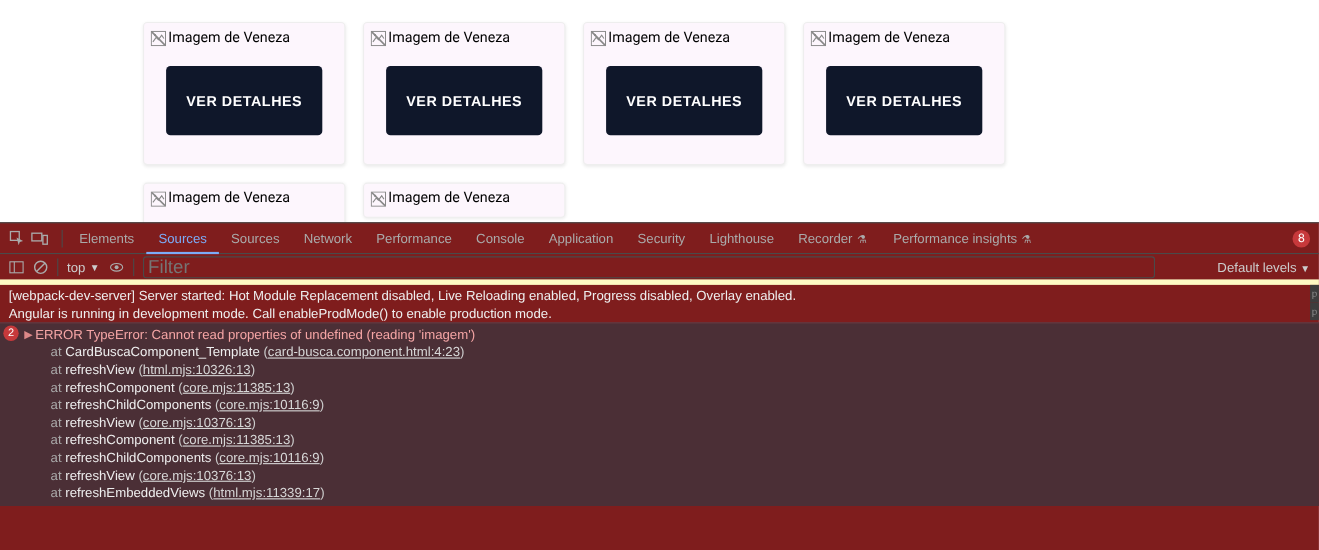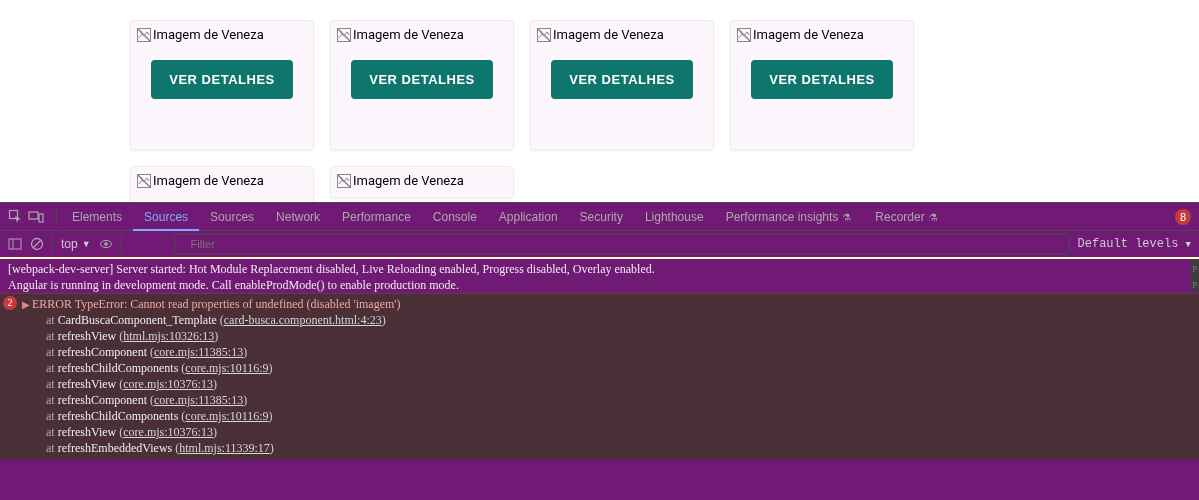--- a/index.html
+++ b/index.html
@@ -34,37 +34,37 @@
       color: #000;
     }
     .broken-img-icon {
       width: 14px;
       height: 14px;
       flex-shrink: 0;
     }
     .card-button {
       display: block;
       margin: 18px auto 0;
-      background: #0f766e;
+      background: #0f172a;
       color: #fff;
       border: none;
       border-radius: 4px;
-      padding: 12px 18px;
+      padding: 24px 18px;
       font-size: 13px;
       font-weight: 700;
       letter-spacing: 0.5px;
       cursor: pointer;
     }
     .devtools {
       position: absolute;
       left: 0;
       right: 0;
       top: 202px;
       bottom: 0;
-      background: #701a75;
+      background: #7f1d1d;
       color: #ccc;
       font-family: "Segoe UI", sans-serif;
       font-size: 12px;
       border-top: 1px solid #4a4a4a;
     }
     .devtools-tabs {
       display: flex;
       align-items: center;
       height: 28px;
       padding: 0 8px;
@@ -106,53 +106,51 @@
       text-align: center;
       line-height: 16px;
       font-size: 11px;
     }
     .console-toolbar {
       display: flex;
       align-items: center;
       height: 28px;
       padding: 0 8px;
       gap: 8px;
-      border-bottom: 2px solid #fef9c3;
+      border-bottom: 5px solid #fef9c3;
       justify-content: space-between;
     }
     .ct-icon { width: 14px; height: 14px; cursor: pointer; fill: #aaa; }
     .ct-sep { width: 1px; height: 16px; background: #4a4a4a; }
     .ct-context {
       display: flex;
       align-items: center;
       gap: 4px;
       color: #ccc;
       cursor: pointer;
     }
     .ct-filter {
       flex: 1;
       background: transparent;
       border: 1px solid #4a4a4a;
       border-radius: 3px;
       color: #ccc;
-      padding: 2px 16px;
-      font-size: 11px;
+      padding: 2px 4px;
+      font-size: 17px;
       height: 20px;
       max-width: 920px;
-      margin-left: 44px;
     }
     .ct-levels {
       color: #ccc;
       cursor: pointer;
       white-space: nowrap;
       margin-left: auto;
-      font-family: Liberation Mono, monospace;
     }
     .console-body {
-      font-family: Liberation Serif, serif;
+      font-family: Liberation Sans, sans-serif;
       font-size: 12px;
       line-height: 16px;
       padding: 2px 0;
       position: relative;
     }
     .log-line {
       padding: 0 8px;
       color: #eee;
       white-space: pre;
     }
@@ -297,22 +295,22 @@
 
     <div class="dt-tab">Elements</div>
       <div class="dt-tab active">Sources</div>
       <div class="dt-tab">Sources</div>
       <div class="dt-tab">Network</div>
       <div class="dt-tab">Performance</div>
       <div class="dt-tab">Console</div>
       <div class="dt-tab">Application</div>
       <div class="dt-tab">Security</div>
       <div class="dt-tab">Lighthouse</div>
+      <div class="dt-tab">Recorder<span class="dt-badge">⚗</span></div>
       <div class="dt-tab">Performance insights<span class="dt-badge">⚗</span></div>
-      <div class="dt-tab">Recorder<span class="dt-badge">⚗</span></div>
       <div class="dt-right">
       <div class="error-count">8</div>
     </div>
   </div>
 
   <div class="console-toolbar">
     <svg class="ct-icon" viewBox="0 0 14 14">
         <rect x="1" y="2" width="12" height="10" fill="none" stroke="#aaa"></rect>
         <line x1="5" y1="2" x2="5" y2="12" stroke="#aaa"></line>
       </svg>
@@ -339,21 +337,21 @@
 
   <div class="console-body">
     <div class="log-line">[webpack-dev-server] Server started: Hot Module Replacement disabled, Live Reloading enabled, Progress disabled, Overlay enabled.</div>
     <div class="sidebar-strip" style="top:0;height:16px;">p</div>
     <div class="log-line">Angular is running in development mode. Call enableProdMode() to enable production mode.</div>
     <div class="sidebar-strip" style="top:16px;height:16px;">p</div>
 
     <div class="error-block">
       <div class="err-badge">2</div>
       <div class="err-arrow">▶</div>
-      <div class="err-line">ERROR TypeError: Cannot read properties of undefined (disabled 'imagem')</div>
+      <div class="err-line">ERROR TypeError: Cannot read properties of undefined (reading 'imagem')</div>
       <div id="stack">
           <div class="err-stack"><span class="err-at">at </span><span class="err-fn">CardBuscaComponent_Template</span> (<span class="err-loc">card-busca.component.html:4:23</span>)</div>
           <div class="err-stack"><span class="err-at">at </span><span class="err-fn">refreshView</span> (<span class="err-loc">html.mjs:10326:13</span>)</div>
           <div class="err-stack"><span class="err-at">at </span><span class="err-fn">refreshComponent</span> (<span class="err-loc">core.mjs:11385:13</span>)</div>
           <div class="err-stack"><span class="err-at">at </span><span class="err-fn">refreshChildComponents</span> (<span class="err-loc">core.mjs:10116:9</span>)</div>
           <div class="err-stack"><span class="err-at">at </span><span class="err-fn">refreshView</span> (<span class="err-loc">core.mjs:10376:13</span>)</div>
           <div class="err-stack"><span class="err-at">at </span><span class="err-fn">refreshComponent</span> (<span class="err-loc">core.mjs:11385:13</span>)</div>
           <div class="err-stack"><span class="err-at">at </span><span class="err-fn">refreshChildComponents</span> (<span class="err-loc">core.mjs:10116:9</span>)</div>
           <div class="err-stack"><span class="err-at">at </span><span class="err-fn">refreshView</span> (<span class="err-loc">core.mjs:10376:13</span>)</div>
           <div class="err-stack"><span class="err-at">at </span><span class="err-fn">refreshEmbeddedViews</span> (<span class="err-loc">html.mjs:11339:17</span>)</div>

